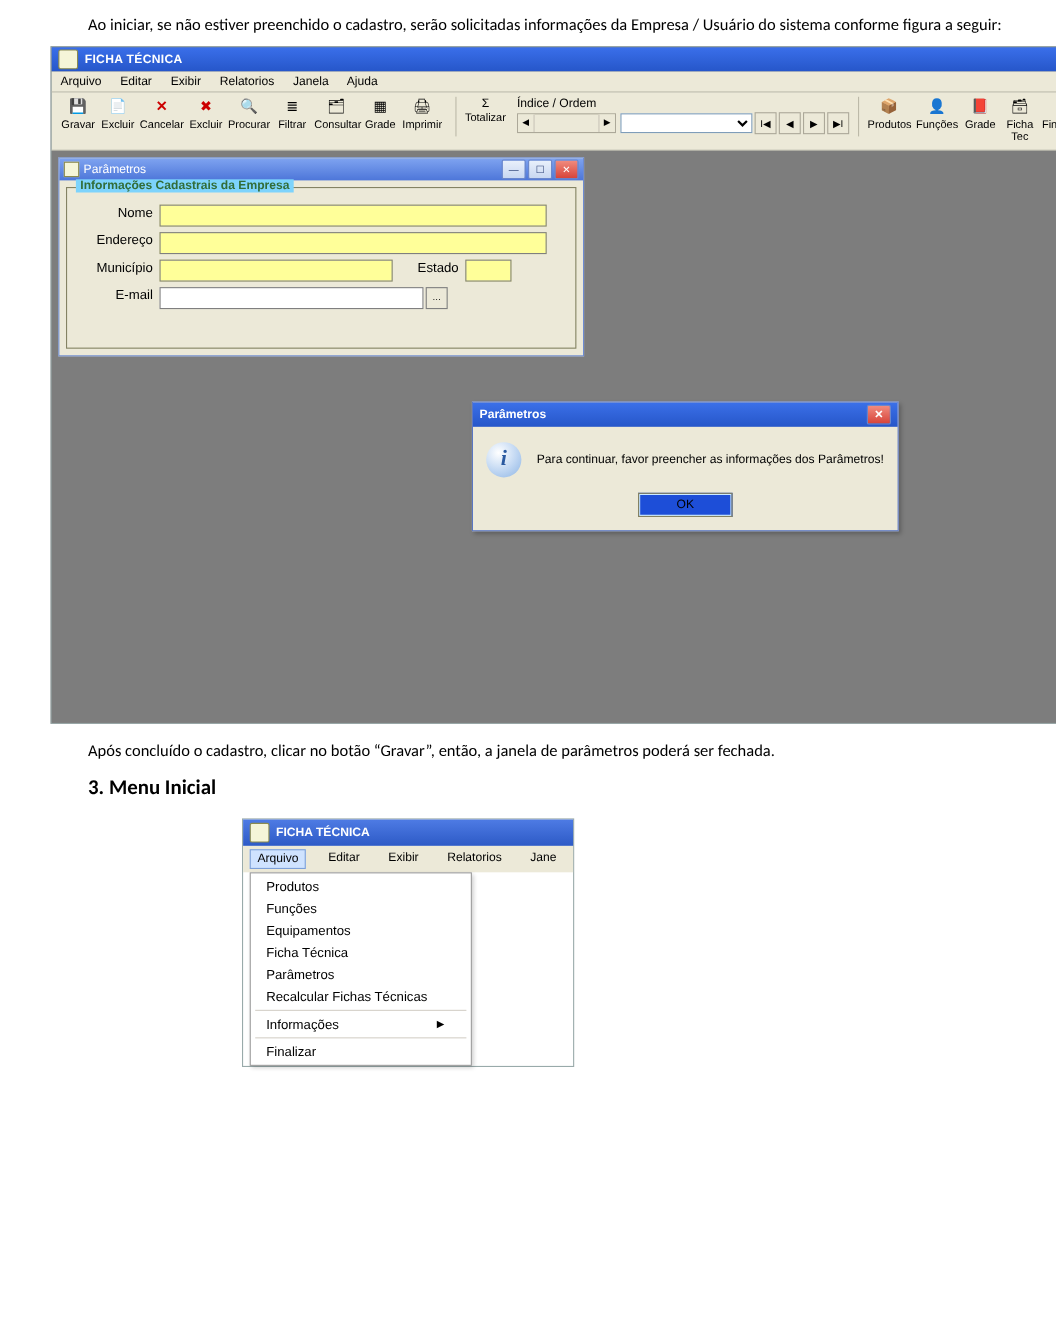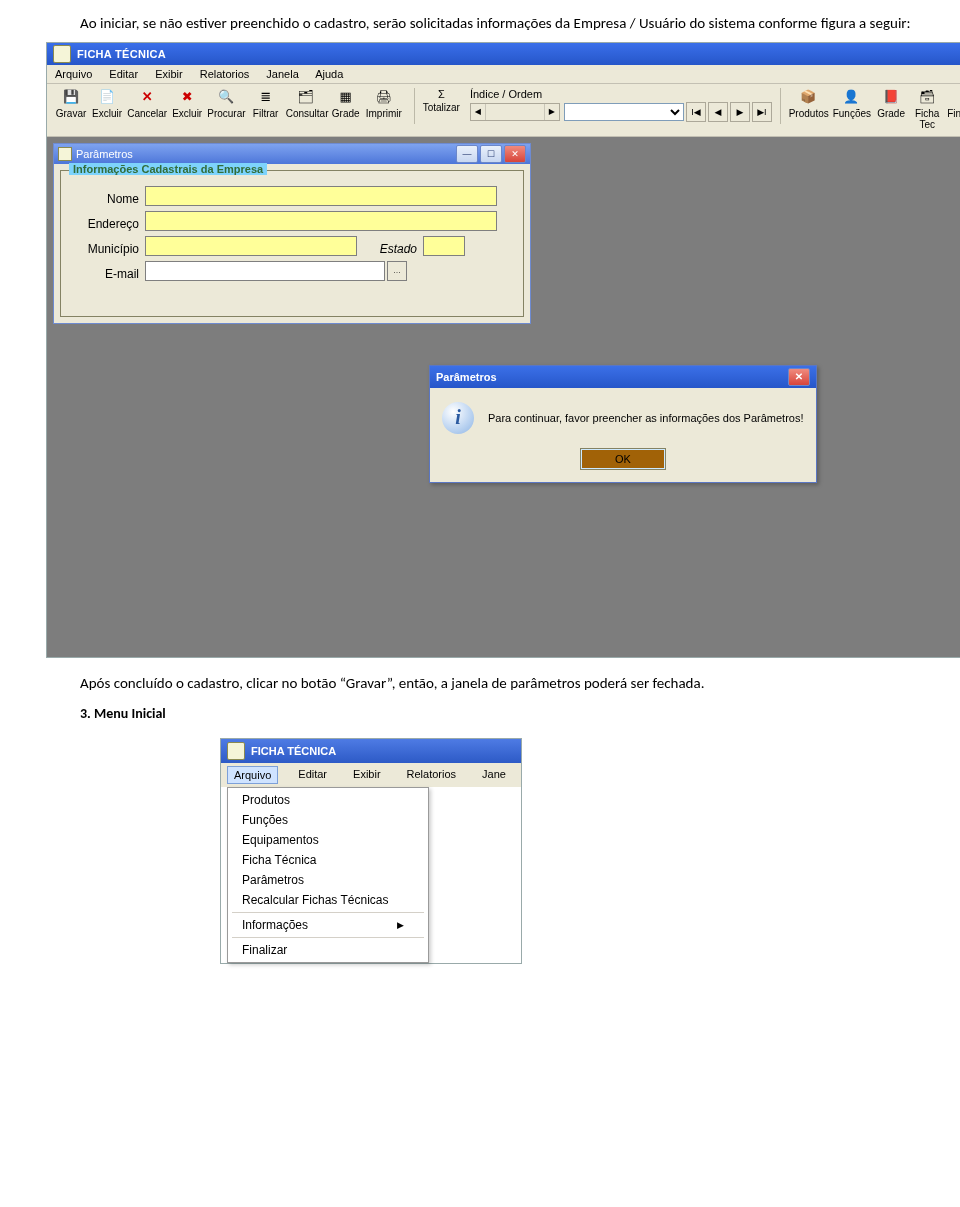--- a/index.html
+++ b/index.html
@@ -1,20 +1,20 @@
 <!DOCTYPE html>
 <html><head>
 <meta charset="utf-8">
 <style>
   body { margin:0; font-family: Calibri, Arial, sans-serif; font-size:15px; color:#000;
          width:960px; background:#fff; }
   .page { padding: 10px 40px 20px 40px; }
   .para { margin: 4px 0 8px 0; text-indent: 40px; line-height:1.3; }
   .para2 { margin: 16px 0 8px 0; text-indent: 40px; line-height:1.3; }
-  h3.section { margin: 12px 0 16px 40px; font-weight:bold; font-size:14px; }
+  h3.section { margin: 12px 0 16px 40px; font-weight:bold; font-size:19px; }
 
   
   .appshot { width: 950px; margin: 4px 0 10px 6px; font-family: Tahoma, Arial, sans-serif;
              font-size:11px; color:#000; border:1px solid #9aa; background:#7d7d7d; }
   .titlebar { height:22px; background: linear-gradient(#3a6fea,#2656c9);
               color:#fff; display:flex; align-items:center; padding:0 6px; }
   .titlebar .icon { width:16px; height:16px; margin-right:6px; background:#f5f5d8;
                     border:1px solid #8a8a50; display:inline-block; border-radius:2px; }
   .titlebar .ttl { color:#fff; font-weight:bold; letter-spacing:.3px; }
   .menubar { background:#ece9d8; padding:3px 8px; border-bottom:1px solid #c3c0b3; }
@@ -48,42 +48,42 @@
   .childwin .ct .cicon { width:12px; height:12px; background:#f5f5d8; border:1px solid #8a8a50;
                          margin-right:4px; }
   .childwin .ct .spacer { flex:1; }
   .ctbtn { width:20px; height:16px; margin-left:2px; background:linear-gradient(#e9f0fb,#c8d7f1);
            border:1px solid #6c87c9; display:flex; align-items:center; justify-content:center;
            font-size:9px; color:#2b3f74; border-radius:2px; }
   .ctbtn.close { background:linear-gradient(#f08b7e,#d7443a); color:#fff; }
   .gbox { margin:6px; border:1px solid #848263; padding:10px 8px 30px 8px; position:relative; }
   .gbox .legend { position:absolute; top:-8px; left:8px; background:#7dd3fc; padding:0 4px;
                   color:#326d39; font-weight:bold; font-size:11px; }
-  .form-row { display:flex; align-items:flex-end; margin:5px 0; }
+  .form-row { display:flex; align-items:flex-start; margin:5px 0; }
   .form-row .flbl { width:70px; text-align:right; margin-right:6px; font-size:12px; font-family: Arial, sans-serif; }
   .ftext { height:18px; background:#ffff99; border:1px solid #7f7f7f; }
   .ftext.white { background:#fff; }
   .suffix-btn { width:18px; height:18px; border:1px solid #7f7f7f; background:#ece9d8;
                 margin-left:2px; display:flex;align-items:center;justify-content:center;font-size:8px;}
 
   .msgbox { position:absolute; left:382px; top:228px; width:386px; background:#ece9d8;
             border:1px solid #5a76c3; box-shadow:2px 2px 4px rgba(0,0,0,.25); }
   .msgbox .mt { height:22px; background:linear-gradient(#3b70e8,#2656c9);
                display:flex; align-items:center; color:#fff; padding:0 6px; font-weight:bold; }
   .msgbox .mt .mclose { margin-left:auto; width:20px; height:16px; border:1px solid #6c87c9;
             background:linear-gradient(#f08b7e,#d7443a); color:#fff; border-radius:2px;
             display:flex;align-items:center;justify-content:center;font-size:10px;}
   .msgbody { padding:14px 12px 8px 12px; display:flex; align-items:center; }
   .msgicon { width:32px; height:32px; border-radius:50%;
              background:radial-gradient(circle at 35% 30%, #fff, #bfd6f2 55%, #8db4e4);
              display:flex; align-items:center; justify-content:center; color:#2b5aa0;
              font-family: Georgia, serif; font-style:italic; font-weight:bold; font-size:20px;
              margin-right:14px; flex-shrink:0; }
   .msgbox .btnrow { text-align:center; padding:6px 0 12px 0; }
-  .okbtn { width:86px; height:22px; background:#a16207; border:1px solid #848263; font-size:11px;
+  .okbtn { width:86px; height:22px; background:#1d4ed8; border:1px solid #848263; font-size:11px;
            box-shadow: 0 0 0 1px #cdeaff inset; }
 
   
   .menuapp { width:300px; margin:10px 0 0 180px; border:1px solid #9aa; font-family: Tahoma, Arial, sans-serif;
              font-size:11px; }
   .menuapp .tb2 { height:24px; background:linear-gradient(#4e7be4,#2d5ac6);
                   display:flex; align-items:center; padding:0 6px; color:#fff; }
   .menuapp .tb2 .icon { width:16px;height:16px;background:#f5f5d8;border:1px solid #8a8a50;
                         margin-right:6px;border-radius:2px;}
   .menubar2 { background:#ece9d8; padding:3px 6px; display:flex; }
@@ -211,21 +211,21 @@
             <div class="flbl">Nome</div>
             <div class="ftext" style="width:350px;"></div>
           </div>
           <div class="form-row">
             <div class="flbl">Endereço</div>
             <div class="ftext" style="width:350px;"></div>
           </div>
           <div class="form-row">
             <div class="flbl">Município</div>
             <div class="ftext" style="width:210px;"></div>
-            <div class="flbl" style="width:60px;font-style:italic;">Estado</div>
+            <div class="flbl" style="width:60px;">Estado</div>
             <div class="ftext" style="width:40px;"></div>
           </div>
           <div class="form-row">
             <div class="flbl">E-mail</div>
             <div class="ftext white" style="width:238px;"></div>
             <div class="suffix-btn">…</div>
           </div>
         </div>
       </div>
 

